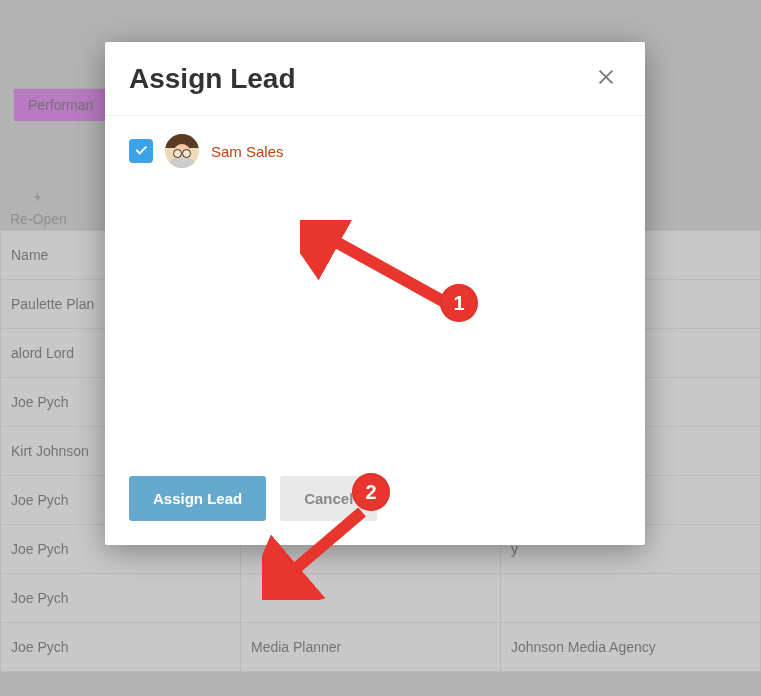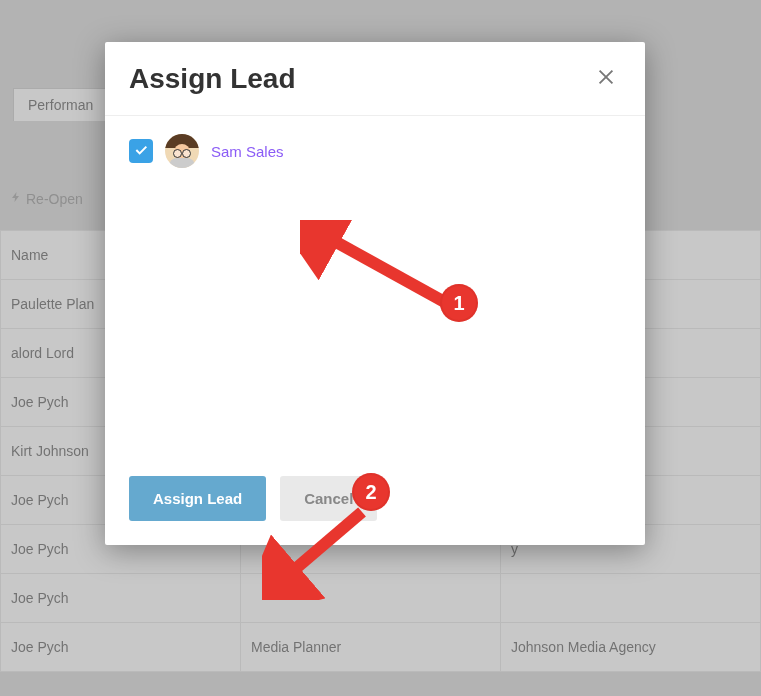--- a/index.html
+++ b/index.html
@@ -16,39 +16,39 @@
   
   .page-bg {
     position:absolute; inset:0;
     background:#cecece;
   }
   .tab-row {
     position:absolute;
     top:88px; left:13px;
     border:1px solid #bbb;
     border-bottom:none;
-    background:#ffffff;
+    background:#d946ef;
     padding:8px 14px;
     color:#333;
     font-size:14px;
   }
   .toolbar-row {
     position:absolute;
     top:134px; left:20px;
     display:flex; gap:16px; align-items:center;
   }
   .download-btn {
     display:inline-flex; align-items:center; gap:6px;
     border:1px solid #bbb; background:#efefef;
     padding:7px 14px; color:#333; font-size:14px;
     border-radius:3px;
   }
   .toolbar-text {
     color:#777; font-size:14px;
-    display:inline-flex; align-items:center; gap:4px;
+    display:inline-flex; align-items:center; gap:4px;flex-direction:column;
   }
   .data-table {
     position:absolute;
     top:230px; left:0; right:0;
     width:100%;
     border-collapse:collapse;
     background:#fff;
     font-size:14px;
     color:#333;
   }
@@ -94,21 +94,21 @@
     border-bottom:1px solid #ddd;
   }
   .modal-sub a { color:#5ea7d0; text-decoration:none; cursor:pointer; }
   .modal-sub .sep { color:#666; margin:0 4px; }
   .modal-body {
     padding:18px 24px 24px;
     min-height:350px;
   }
   .contact-row {
     display:flex; align-items:center; gap:12px;
-    font-size:15px; color:#8b5cf6;
+    font-size:15px; color:#c2410c;
   }
   .checkbox-wrap {
     width:24px; height:24px; border-radius:4px;
     background:#3aa2e6;
     display:flex; align-items:center; justify-content:center;
     cursor:pointer;
   }
   .checkbox-wrap svg { width:16px; height:16px; stroke:#fff; stroke-width:3; fill:none; }
   .avatar {
     width:34px; height:34px; border-radius:50%;

